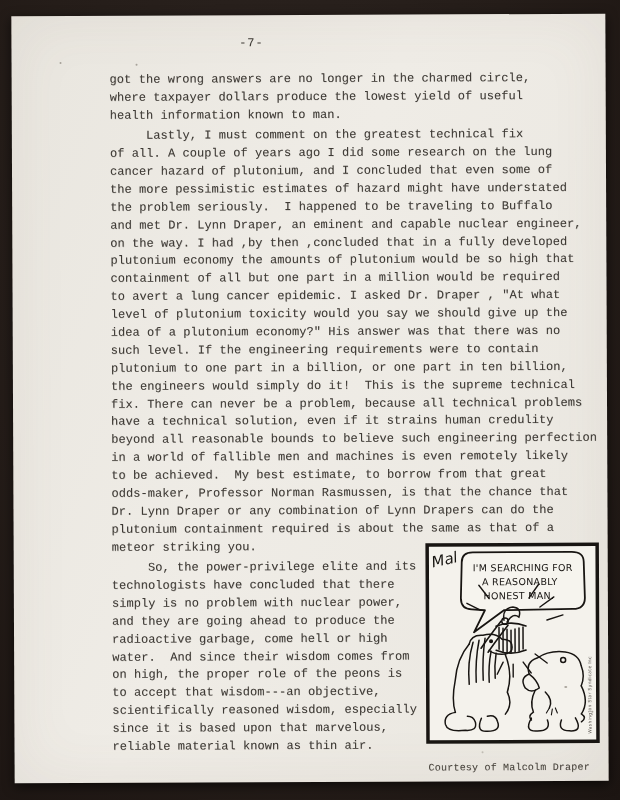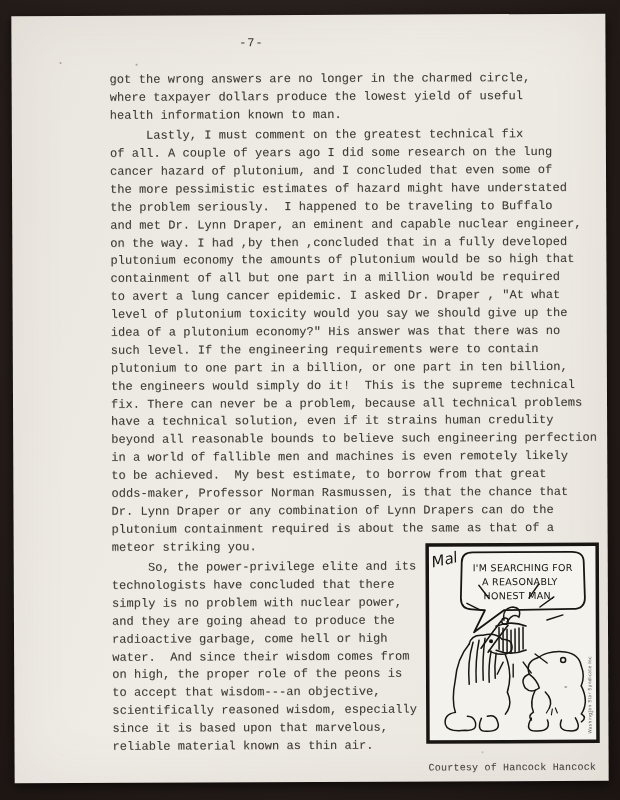--- a/index.html
+++ b/index.html
@@ -175,21 +175,21 @@
           <path d="M124 166 l-3 5 M127 167 l-1 6 M130 166 l2 5" stroke-width="1.1"></path>
 
           <path d="M106 176 Q98 190 112 189 Q126 189 122 178"></path>
           <path d="M150 176 Q158 190 144 189 Q132 189 136 178"></path>
         </g>
 
         <text x="166" y="192" font-size="4.5" fill="#55504a" letter-spacing="0.3" transform="rotate(-90 166 192)">Washington Star Syndicate Inc</text>
       </svg>
     </div>
 
-    <div class="caption">Courtesy of Hancock Hancock</div>
+    <div class="caption">Courtesy of Malcolm Draper</div>
 
     <div class="speckle sp1"></div>
     <div class="speckle sp2"></div>
     <div class="speckle sp3"></div>
     <div class="speckle sp4"></div>
     <div class="speckle sp5"></div>
     <div class="speckle sp6"></div>
   </div>
 </div>
 

